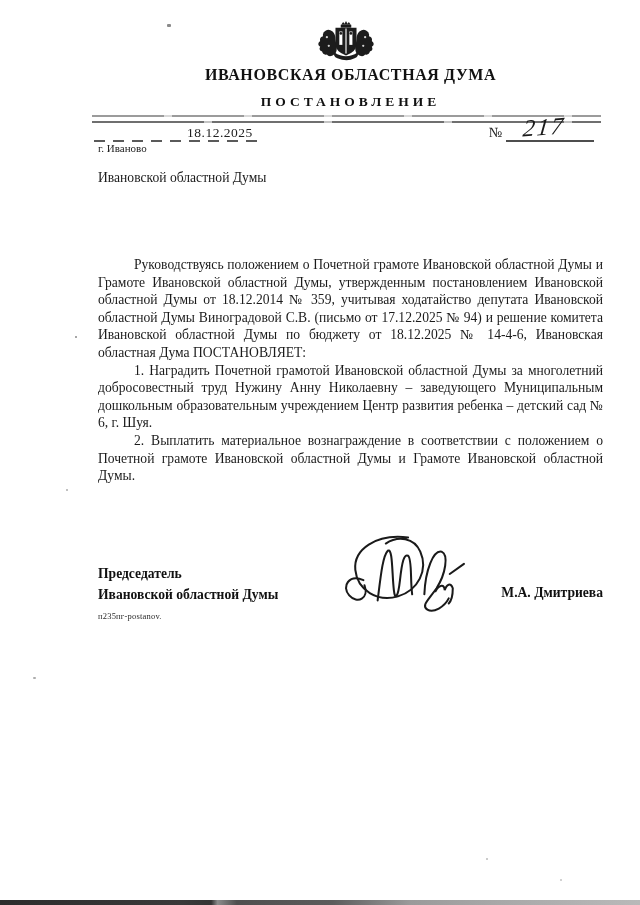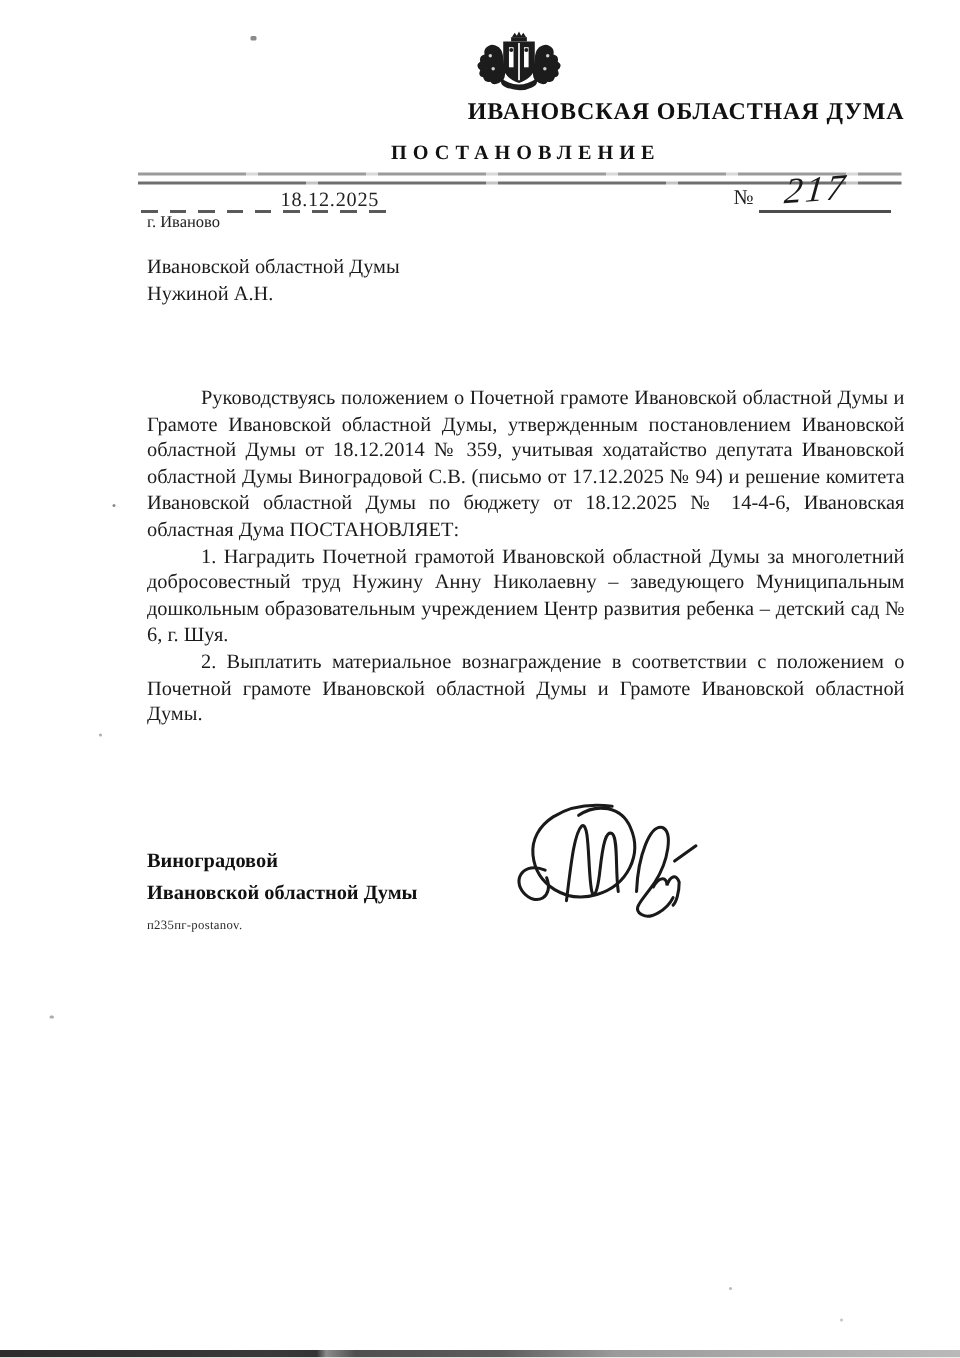--- a/index.html
+++ b/index.html
@@ -4,21 +4,21 @@
 <style>
   html,body{margin:0;padding:0;background:#e8e8e8;}
   .page{
     position:relative;width:640px;height:905px;background:#ffffff;
     font-family:"Liberation Serif","DejaVu Serif",serif;color:#1d1d1d;
     overflow:hidden;margin:0 auto;
   }
   .abs{position:absolute;}
   
   .emblem{left:317px;top:20px;width:58px;height:44px;}
-  .org-name{left:98px;top:66px;width:505px;text-align:right;
+  .org-name{left:98px;top:66px;width:505px;text-align:center;
     font-size:16px;font-weight:bold;letter-spacing:0.6px;color:#111;}
   .doc-type{left:98px;top:94px;width:505px;text-align:center;
     font-size:13.5px;font-weight:bold;letter-spacing:4px;color:#111;}
   .rule{height:2px;}
   .rule-a{left:92px;top:115px;width:509px;
     background:repeating-linear-gradient(to right,#9b9b9b 0 72px,#d9d9d9 72px 80px);}
   .rule-b{left:92px;top:121px;width:509px;
     background:repeating-linear-gradient(to right,#6f6f6f 0 112px,#c4c4c4 112px 120px);}
   .doc-date{left:147px;top:125px;font-size:13.5px;letter-spacing:0.5px;color:#222;margin-left:40px;}
   .date-underline{left:94px;top:140px;width:168px;height:2px;
@@ -84,45 +84,45 @@
 
   <div class="abs doc-date">18.12.2025</div>
   <div class="abs date-underline"></div>
   <div class="abs num-sign">№</div>
   <div class="abs num-value">217</div>
   <div class="abs num-underline"></div>
   <div class="abs city">г. Иваново</div>
 
   <div class="abs subject">
     <div>Ивановской областной Думы</div>
-    <div>Нужиной А.Н.</div>
   </div>
 
   <div class="abs body-text">
     <p>Руководствуясь положением о Почетной грамоте Ивановской областной Думы и Грамоте Ивановской областной Думы, утвержденным постановлением Ивановской областной Думы от 18.12.2014 № 359, учитывая ходатайство депутата Ивановской областной Думы Виноградовой С.В. (письмо от 17.12.2025 № 94) и решение комитета Ивановской областной Думы по бюджету от 18.12.2025 № 14-4-6, Ивановская областная Дума ПОСТАНОВЛЯЕТ:</p>
     <p>1. Наградить Почетной грамотой Ивановской областной Думы за многолетний добросовестный труд Нужину Анну Николаевну – заведующего Муниципальным дошкольным образовательным учреждением Центр развития ребенка – детский сад № 6, г. Шуя.</p>
     <p>2. Выплатить материальное вознаграждение в соответствии с положением о Почетной грамоте Ивановской областной Думы и Грамоте Ивановской областной Думы.</p>
   </div>
 
   <div class="abs sig-left">
-    <div>Виноградовой</div>
+    <div>Председатель</div>
     <div>Ивановской областной Думы</div>
   </div>
 
   <svg class="abs sig-scribble" viewBox="0 0 130 90" aria-hidden="true">
     <g fill="none" stroke="#1a1a1a" stroke-width="2" stroke-linecap="round">
       <path d="M50,16 C62,8 78,10 84,24 C92,42 82,62 62,68 C42,74 22,62 20,42 C18,22 40,6 72,10"></path>
       <path d="M28,52 C14,46 6,58 14,67 C22,76 34,70 29,57"></path>
       <path d="M42,72 C45,48 47,28 52,23 C57,20 56,46 58,62 C59,72 62,70 64,52 C66,34 68,26 72,28 C76,31 74,52 76,66"></path>
       <path d="M88,66 C89,42 97,22 105,24 C112,27 109,46 100,60 C91,73 85,77 91,81 C97,85 108,78 112,70"></path>
       <path d="M99,63 C103,56 108,56 108,62 C110,56 114,54 116,60 C116,67 114,73 112,75"></path>
       <path d="M113,46 L127,36"></path>
     </g>
   </svg>
 
+  <div class="abs sig-name">М.А. Дмитриева</div>
 
   <div class="abs footer-code">п235пг-postanov.</div>
 
   <div class="abs bottom-bar"></div>
   <div class="abs speck" style="left:167px;top:24px;width:4px;height:3px;"></div>
   <div class="abs speck" style="left:75px;top:336px;width:2px;height:2px;"></div>
   <div class="abs speck" style="left:66px;top:489px;width:2px;height:2px;opacity:.7;"></div>
   <div class="abs speck" style="left:33px;top:677px;width:3px;height:2px;opacity:.7;"></div>
   <div class="abs speck" style="left:486px;top:858px;width:2px;height:2px;opacity:.6;"></div>
   <div class="abs speck" style="left:560px;top:879px;width:2px;height:2px;opacity:.5;"></div>

